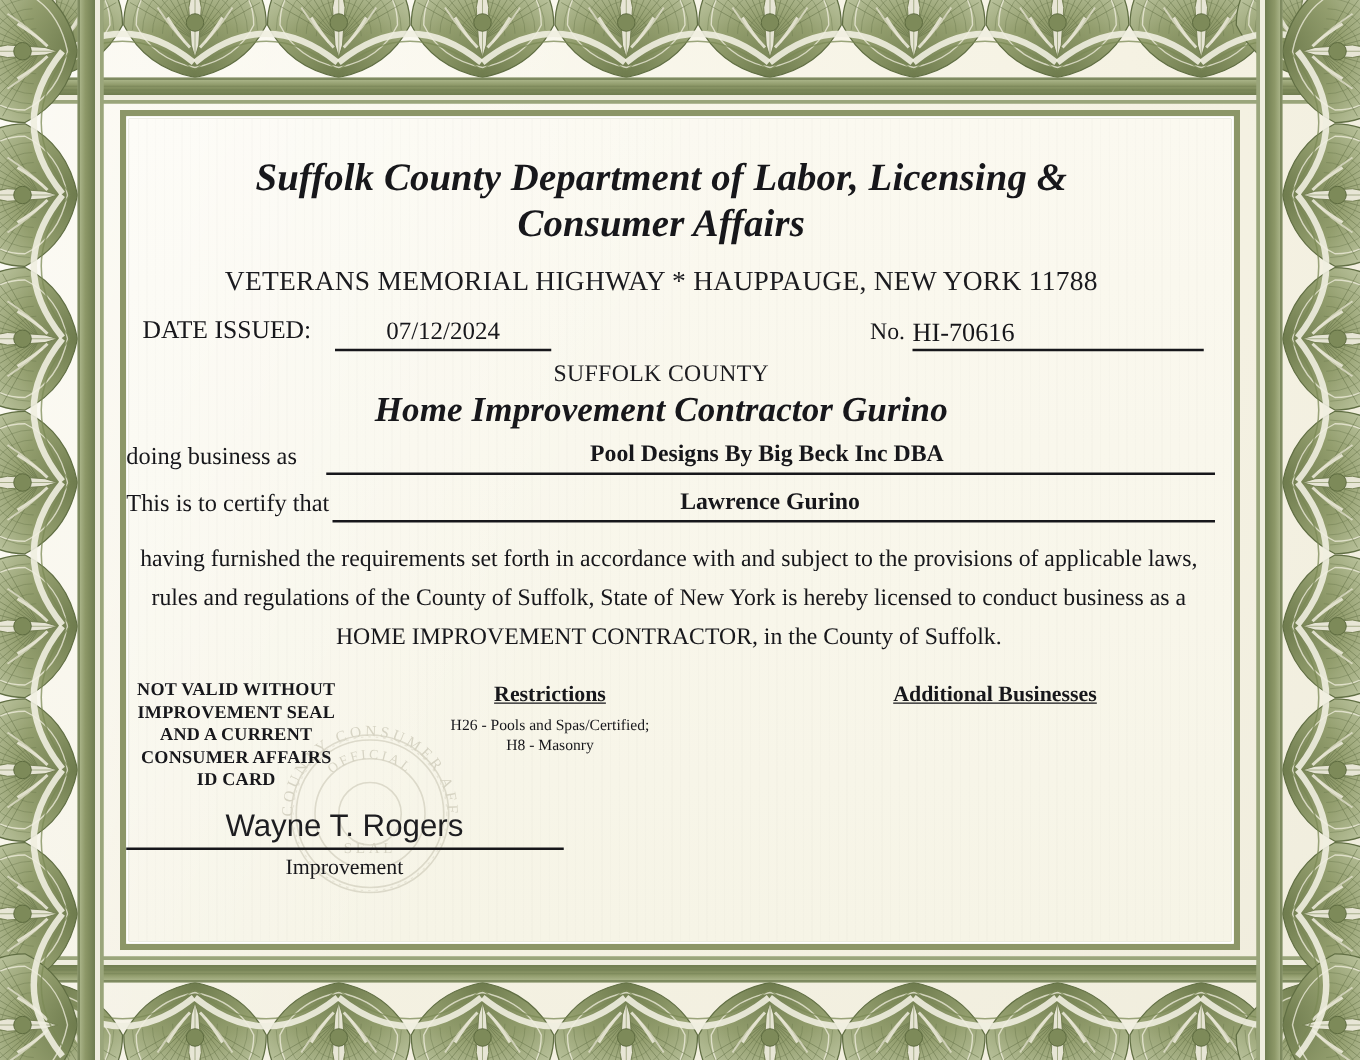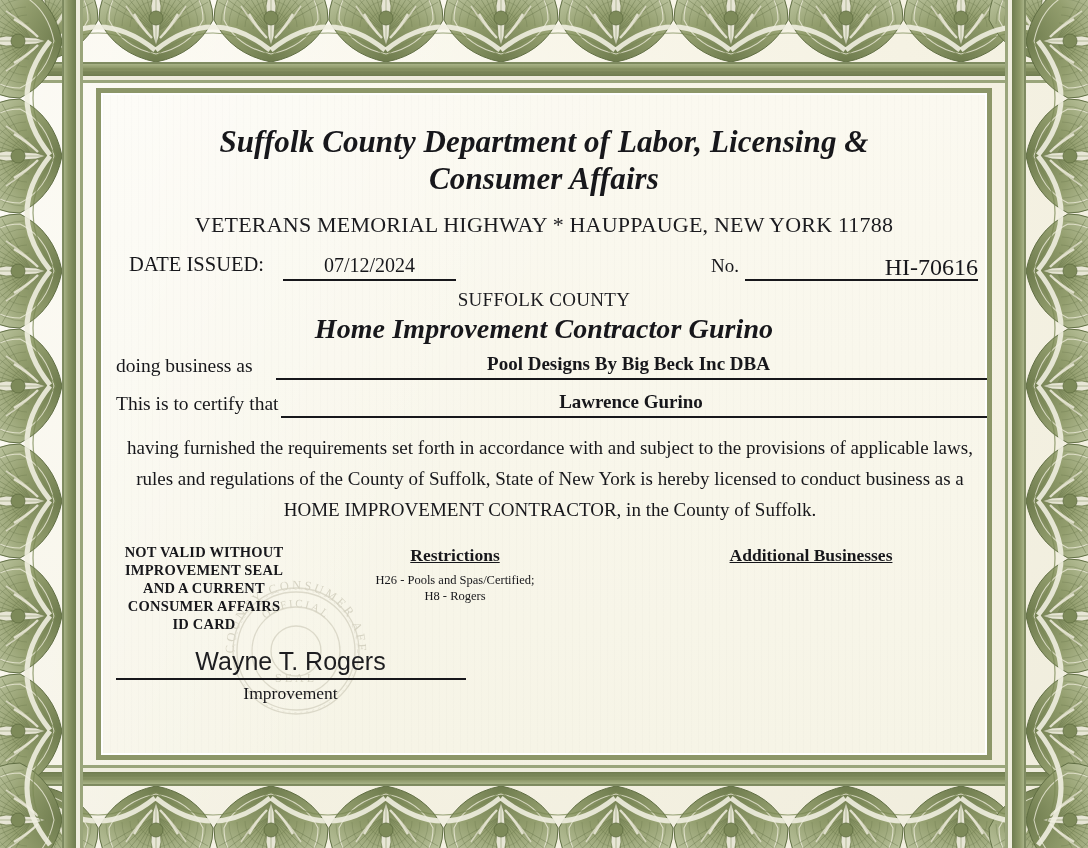--- a/index.html
+++ b/index.html
@@ -42,37 +42,37 @@
   .paper-lines{
     position:absolute;left:0;top:0;right:0;bottom:0;
     background:repeating-linear-gradient(90deg, rgba(0,0,0,.012) 0 1px, rgba(255,255,255,0) 1px 7px);
     pointer-events:none;
   }
 
   
   .seal{position:absolute;left:208px;top:578px;width:176px;height:146px;opacity:.5;}
 
   
-  .content{position:absolute;left:103px;top:95px;width:882px;height:658px;}
+  .content{position:absolute;left:88px;top:95px;width:882px;height:658px;}
   .t-main{
     text-align:center;font-weight:bold;font-style:italic;
     font-size:31px;line-height:37px;color:#17171b;
     letter-spacing:.1px;margin-top:28px;
   }
   .t-addr{
     text-align:center;font-size:22px;color:#1b1b1f;margin-top:15px;
     letter-spacing:.2px;
   }
   .row-date{position:relative;height:34px;margin-top:15px;}
   .lbl-date{position:absolute;left:26px;top:0;font-size:20.5px;color:#17171b;}
   .ln-date{position:absolute;left:180px;top:26px;width:173px;border-bottom:2.4px solid #17171b;}
   .val-date{position:absolute;left:180px;top:1px;width:173px;text-align:center;font-size:20px;color:#17171b;}
   .lbl-no{position:absolute;left:608px;top:2px;font-size:19px;color:#17171b;}
   .ln-no{position:absolute;left:642px;top:26px;width:233px;border-bottom:2.4px solid #17171b;}
-  .val-no{position:absolute;left:642px;top:1px;width:233px;text-align:right;font-size:24px;color:#17171b;}
+  .val-no{position:absolute;left:642px;top:1px;width:233px;text-align:left;font-size:21px;color:#17171b;}
 
   .t-county{text-align:center;font-size:19px;color:#1b1b1f;margin-top:2px;letter-spacing:.3px;}
   .t-license{
     text-align:center;font-weight:bold;font-style:italic;font-size:28px;
     color:#17171b;margin-top:2px;letter-spacing:.1px;
   }
 
   .row-line{position:relative;height:30px;margin-top:8px;}
   .rl-label{position:absolute;left:13px;top:2px;font-size:19.5px;color:#17171b;}
   .rl-rule{position:absolute;top:25px;right:-2px;border-bottom:2.2px solid #17171b;}
@@ -398,21 +398,21 @@
         <div>IMPROVEMENT SEAL</div>
         <div>AND A CURRENT</div>
         <div>CONSUMER AFFAIRS</div>
         <div>ID CARD</div>
       </div>
 
       <div class="restr">
         <div class="restr-h">Restrictions</div>
         <div class="restr-l">
           <div>H26 - Pools and Spas/Certified;</div>
-          <div>H8 - Rogers</div>
+          <div>H8 - Masonry</div>
         </div>
       </div>
 
       <div class="addl">Additional Businesses</div>
     </div>
 
     <div class="sign">
       <div class="sign-name">Wayne T. Rogers</div>
       <div class="sign-rule"></div>
       <div class="sign-title">Improvement</div>

